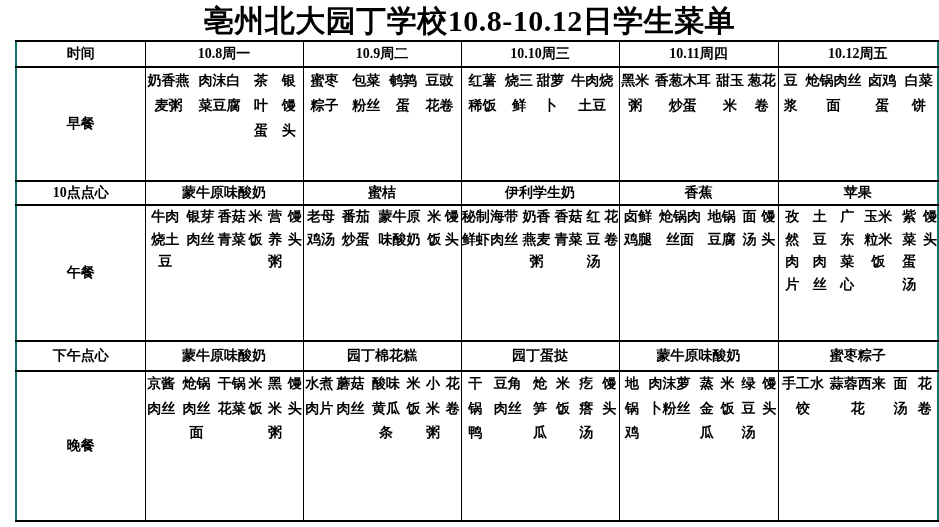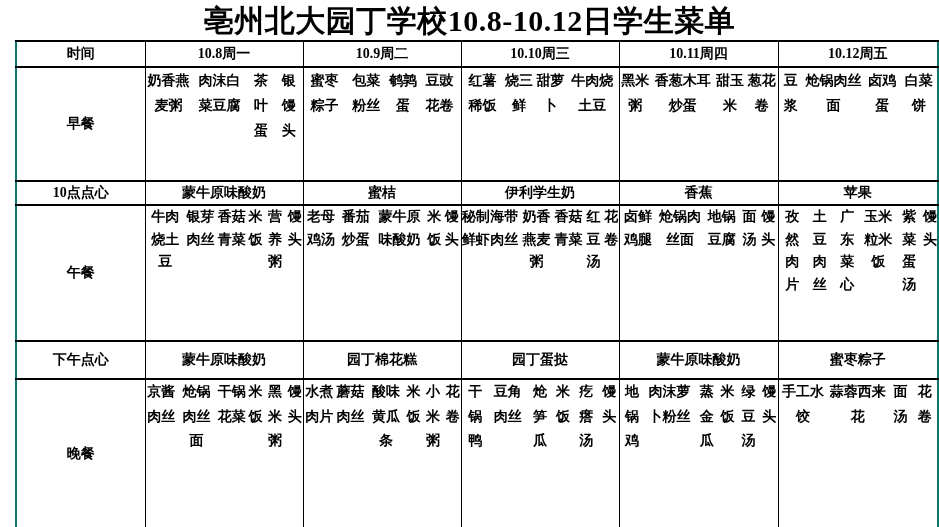--- a/index.html
+++ b/index.html
@@ -34,21 +34,21 @@
     padding: 0;
     text-align: center;
     font-weight: 700;
     font-size: 14px;
     overflow: hidden;
   }
   tr.row-header   { height: 26px; }
   tr.row-breakfast{ height: 114px; }
   tr.row-snack    { height: 24px; }
   tr.row-lunch    { height: 136px; }
-  tr.row-snack2   { height: 38px; padding-left: 20px; }
+  tr.row-snack2   { height: 30px; padding-left: 20px; }
   tr.row-dinner   { height: 150px; }
 
   td.label-cell { vertical-align: middle; }
   td.snack-cell { vertical-align: middle; }
   td.meal-cell  { vertical-align: top; }
 
   .cellflex {
     display: flex;
     flex-direction: row;
     justify-content: flex-start;

